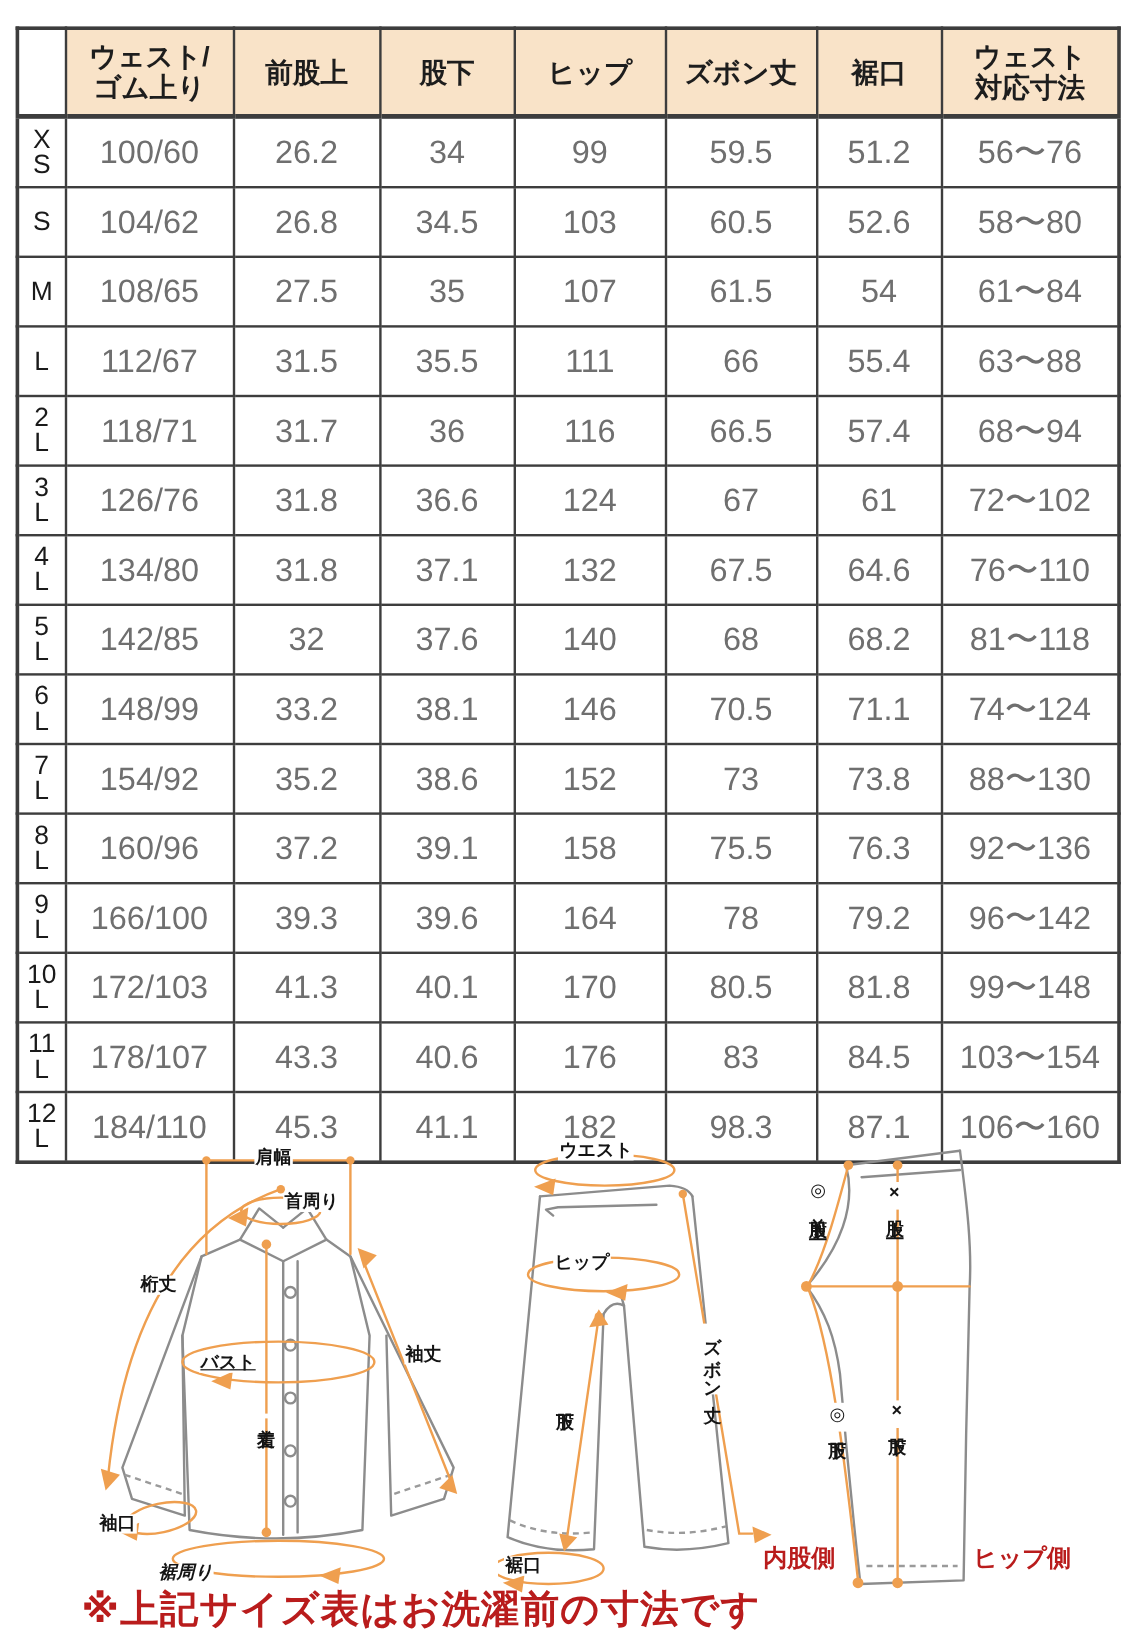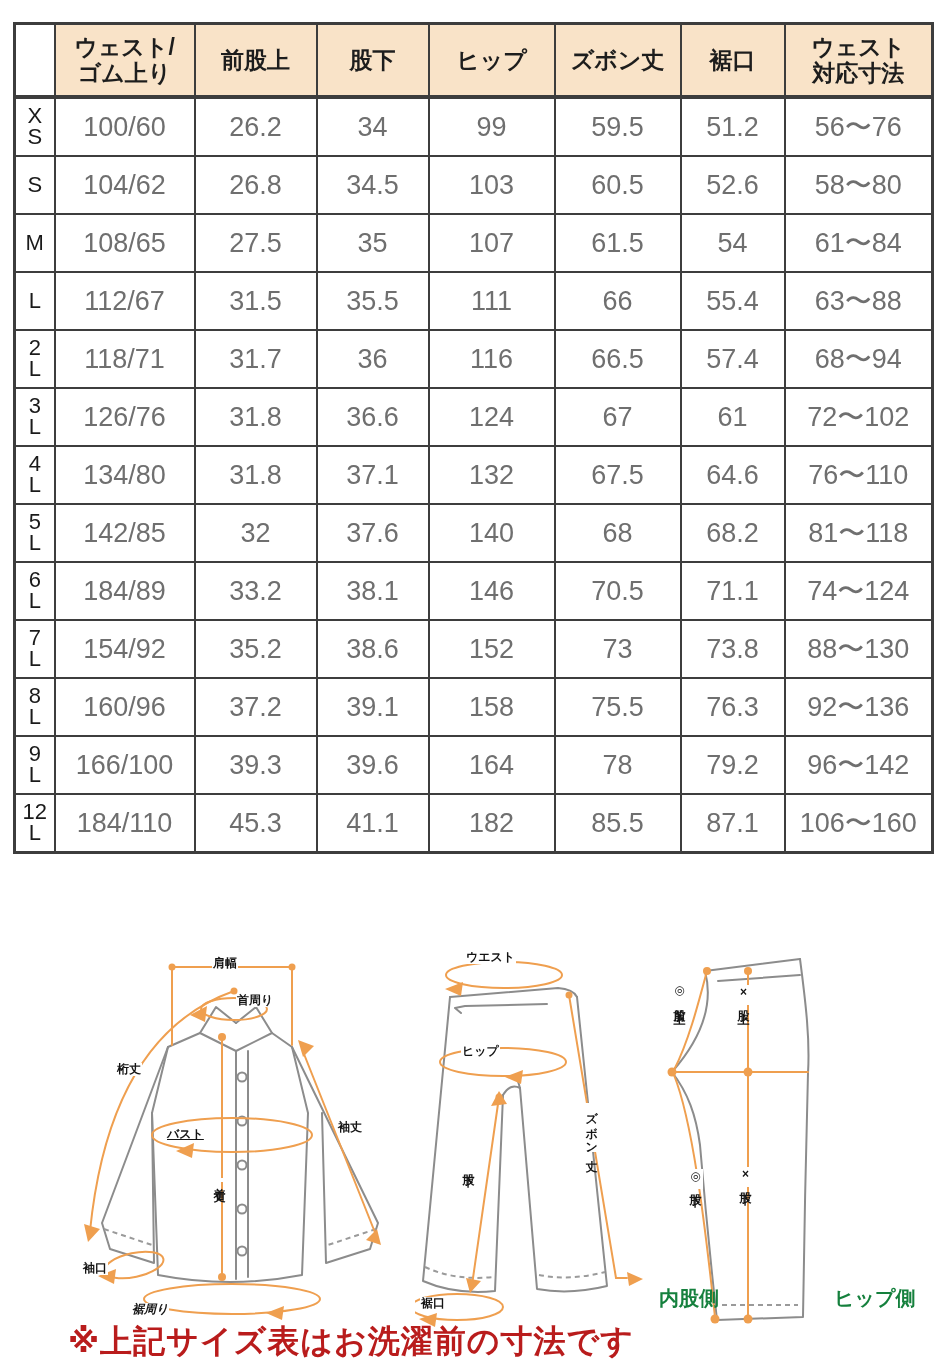--- a/index.html
+++ b/index.html
@@ -17,24 +17,24 @@
   #size-table tbody td.size{font-size:22px;color:#1a1a1a;white-space:pre-line;line-height:0.95;}
 
   
   #diagrams{position:absolute;left:0;top:945px;width:940px;height:415px;}
   #diagrams svg{position:absolute;top:0;}
   .garment{stroke:#8c8c8c;stroke-width:2;fill:none;stroke-linejoin:round;stroke-linecap:round;}
   .dash{stroke:#9a9a9a;stroke-width:2;fill:none;stroke-dasharray:5 4;}
   .meas{stroke:#ef9f4f;stroke-width:2;fill:none;stroke-linecap:round;}
   .dot{fill:#ef9f4f;stroke:none;}
   .ah{fill:#ef9f4f;stroke:none;}
-  .dlab{position:absolute;font-size:12px;font-weight:bold;color:#141414;background:#fff;
+  .dlab{position:absolute;font-size:15px;font-weight:bold;color:#141414;background:#fff;
         line-height:1.05;white-space:nowrap;padding:0 1px;}
   .vert{writing-mode:vertical-rl;text-orientation:upright;letter-spacing:2px;}
-  .glab{position:absolute;font-size:20px;font-weight:bold;color:#15803d;background:transparent;white-space:nowrap;margin-left:23px;}
+  .glab{position:absolute;font-size:20px;font-weight:bold;color:#b91c1c;background:transparent;white-space:nowrap;}
 
   #note{position:absolute;left:68px;top:1320px;font-size:32px;font-weight:bold;color:#b91c1c;letter-spacing:1px;}
 </style>
 </head>
 <body>
 
 <div id="page">
 
   <table id="size-table">
     <colgroup>
@@ -143,21 +143,21 @@
           <td>32</td>
           <td>37.6</td>
           <td>140</td>
           <td>68</td>
           <td>68.2</td>
           <td>81〜118</td>
         </tr>
       <tr>
           <td class="size">6
 L</td>
-          <td>184/89</td>
+          <td>148/99</td>
           <td>33.2</td>
           <td>38.1</td>
           <td>146</td>
           <td>70.5</td>
           <td>71.1</td>
           <td>74〜124</td>
         </tr>
       <tr>
           <td class="size">7
 L</td>
@@ -185,27 +185,49 @@
 L</td>
           <td>166/100</td>
           <td>39.3</td>
           <td>39.6</td>
           <td>164</td>
           <td>78</td>
           <td>79.2</td>
           <td>96〜142</td>
         </tr>
       <tr>
+          <td class="size">10
+L</td>
+          <td>172/103</td>
+          <td>41.3</td>
+          <td>40.1</td>
+          <td>170</td>
+          <td>80.5</td>
+          <td>81.8</td>
+          <td>99〜148</td>
+        </tr>
+      <tr>
+          <td class="size">11
+L</td>
+          <td>178/107</td>
+          <td>43.3</td>
+          <td>40.6</td>
+          <td>176</td>
+          <td>83</td>
+          <td>84.5</td>
+          <td>103〜154</td>
+        </tr>
+      <tr>
           <td class="size">12
 L</td>
           <td>184/110</td>
           <td>45.3</td>
           <td>41.1</td>
           <td>182</td>
-          <td>85.5</td>
+          <td>98.3</td>
           <td>87.1</td>
           <td>106〜160</td>
         </tr>
     </tbody>
   </table>
 
   <div id="diagrams">
 
     <svg style="left:40px" width="380" height="400" viewBox="0 0 380 400">
 

